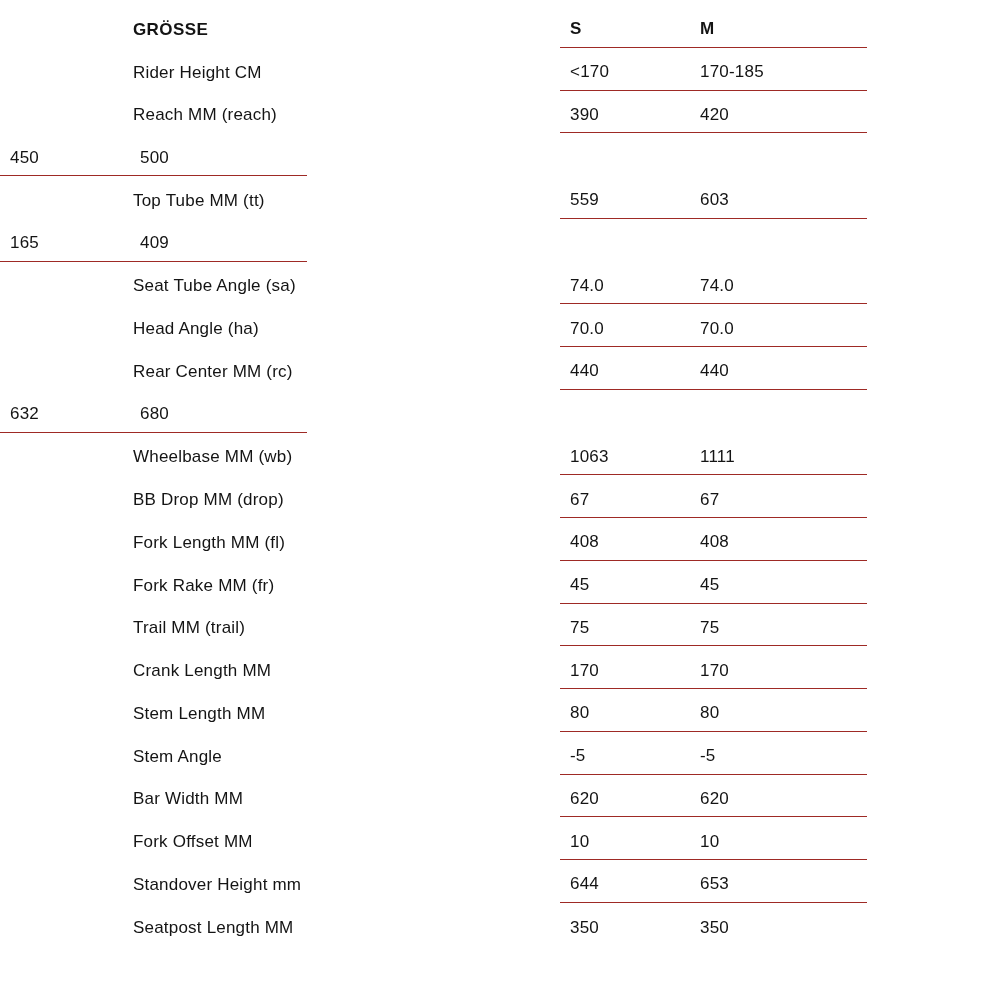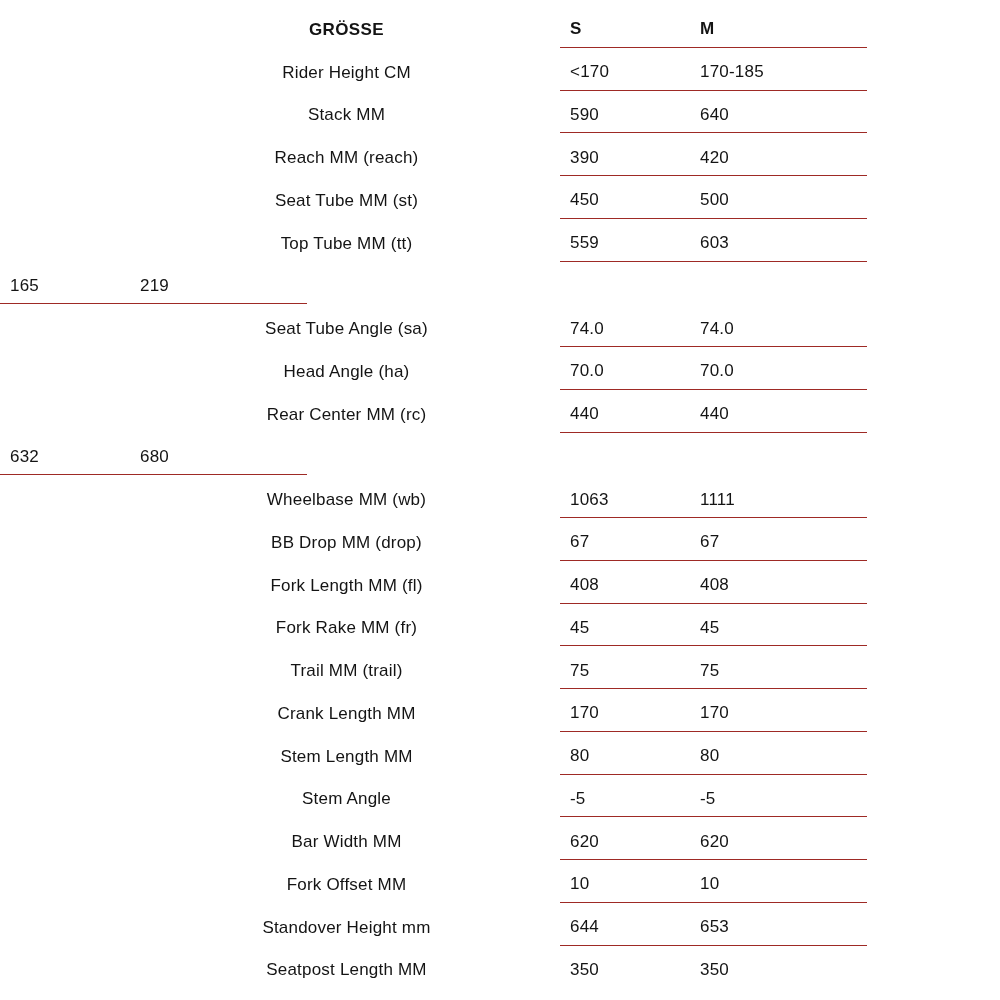--- a/index.html
+++ b/index.html
@@ -14,21 +14,20 @@
   }
   .row {
     display:flex; height:42.75px; align-items:center;
   }
   .label {
     margin-left:133px; width:427px;
     font-size:17px; line-height:1;
     position:relative; top:3px;
     letter-spacing:0.2px;
     white-space:nowrap;
-    text-align:center;
   }
   .values {
     width:307px; height:100%;
     display:flex; align-items:center;
     border-bottom:1px solid var(--line-color);
   }
   .row:last-child .values { border-bottom:none; }
   .val {
     font-size:17px; line-height:1;
     position:relative; top:3px;
@@ -53,56 +52,48 @@
   </div>
 
   <div class="row">
     <div class="label">Rider Height CM</div>
     <div class="values">
       <div class="val s">&lt;170</div>
       <div class="val m">170-185</div>
     </div>
   </div>
 
-  <div class="row">
-    <div class="label">Stack MM</div>
-    <div class="values">
-      <div class="val s">590</div>
-      <div class="val m">640</div>
-    </div>
-  </div>
 
   <div class="row">
     <div class="label">Reach MM (reach)</div>
     <div class="values">
       <div class="val s">390</div>
       <div class="val m">420</div>
     </div>
   </div>
 
   <div class="row">
-    <div class="label">Seat Tube MM (st)</div>
     <div class="values">
       <div class="val s">450</div>
       <div class="val m">500</div>
     </div>
   </div>
 
   <div class="row">
     <div class="label">Top Tube MM (tt)</div>
     <div class="values">
       <div class="val s">559</div>
       <div class="val m">603</div>
     </div>
   </div>
 
   <div class="row">
     <div class="values">
       <div class="val s">165</div>
-      <div class="val m">219</div>
+      <div class="val m">409</div>
     </div>
   </div>
 
   <div class="row">
     <div class="label">Seat Tube Angle (sa)</div>
     <div class="values">
       <div class="val s">74.0</div>
       <div class="val m">74.0</div>
     </div>
   </div>

